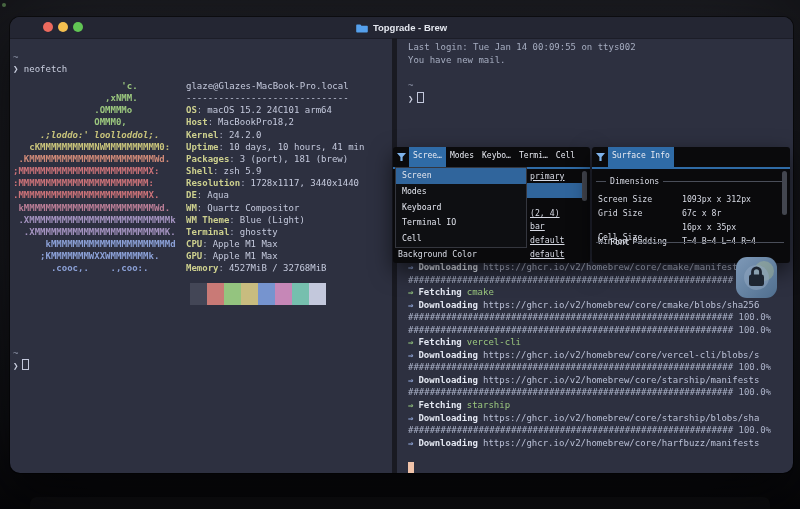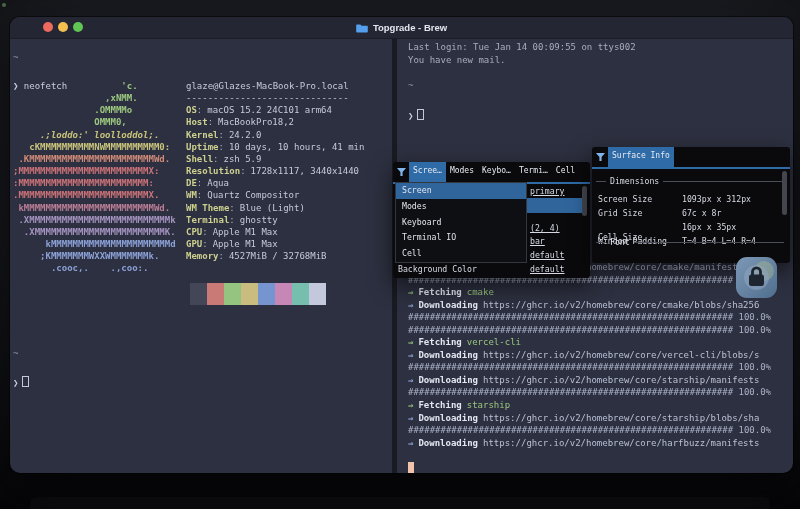--- a/index.html
+++ b/index.html
@@ -25,21 +25,21 @@
     font:bold 9.5px "Liberation Sans",sans-serif;color:#e4e7ef;}
   .folder-svg{display:block;}
 
   .pane{position:absolute;top:21px;bottom:0;}
   .pane-left{left:0;width:382px;}
   .divider{position:absolute;left:382px;top:21px;bottom:0;width:5px;background:#191a22;}
   .pane-right{left:387px;right:0;}
 
   .tline{white-space:pre;font:9px/12.15px "DejaVu Sans Mono",monospace;color:#c5cadd;}
   .cwd{color:#8e94a8;}
-  .promptline{color:#c9cede;margin-top:17px;}
+  .promptline{color:#c9cede;}
   .pl-cwd1{position:absolute;left:3px;top:13px;}
   .pl-cmd{position:absolute;left:3px;top:25px;}
   .pl-cwd2{position:absolute;left:3px;top:309px;}
   .pl-prompt2{position:absolute;left:3px;top:321px;}
   .cursor-hollow{display:inline-block;width:5px;height:9px;border:1px solid #c3c8dc;
     margin-left:4px;vertical-align:-1px;}
 
   .art{position:absolute;left:3px;top:42px;}
   .art div{white-space:pre;font:bold 9px/12.15px "DejaVu Sans Mono",monospace;}
 
@@ -67,21 +67,21 @@
   .a-ft{color:#94c47f;}
   .bword{color:#e3e7f1;font-weight:bold;margin-right:5px;}
   .burl{color:#bac0d6;}
   .bname{color:#9bc77e;}
   .prog{color:#a9b0c6;}
   .cursor-block{position:absolute;left:11px;top:424px;width:6px;height:11px;background:#f0c3aa;}
 
   
   .panel{position:absolute;background:#0a0a0c;border-radius:3px;z-index:5;
     box-shadow:0 8px 22px rgba(0,0,0,.6);}
-  .panelA{left:393px;top:147px;width:197px;height:116px;margin-top:15px;}
+  .panelA{left:393px;top:147px;width:197px;height:116px;}
   .panelB{left:592px;top:147px;width:198px;height:116px;}
   .ptabbar{position:absolute;left:0;right:0;top:0;height:20px;display:flex;align-items:stretch;
     border-bottom:2px solid #2f6ba6;}
   .funnel{flex:0 0 16px;display:flex;align-items:center;justify-content:center;}
   .ptab{font:8px/18px "DejaVu Sans Mono",monospace;color:#e8eaf2;padding:0 4px;white-space:nowrap;}
   .ptab.sel{background:#2f6ba6;}
   .pbody{position:absolute;left:0;right:0;top:22px;bottom:0;}
   .prow-label{position:absolute;left:5px;font:8.2px "DejaVu Sans Mono",monospace;color:#d7dae4;white-space:nowrap;}
   .prow-val{position:absolute;left:137px;font:8.2px "DejaVu Sans Mono",monospace;color:#d7dae4;white-space:nowrap;text-decoration:underline;}
   .selrow{position:absolute;left:2px;right:4px;top:14px;height:15px;background:#30659c;}
@@ -145,20 +145,21 @@
         <div style="color: rgb(139, 160, 214);">       .cooc,.    .,coo:.</div>
       </div>
 
       <div class="infocol">
         <div class="irow uhost">glaze@Glazes-MacBook-Pro.local</div>
         <div class="irow isep">------------------------------</div>
         <div class="irow"><span class="ilabel">OS</span><span class="icolon">:</span><span>macOS 15.2 24C101 arm64</span></div>
         <div class="irow"><span class="ilabel">Host</span><span class="icolon">:</span><span>MacBookPro18,2</span></div>
         <div class="irow"><span class="ilabel">Kernel</span><span class="icolon">:</span><span>24.2.0</span></div>
         <div class="irow"><span class="ilabel">Uptime</span><span class="icolon">:</span><span>10 days, 10 hours, 41 min</span></div>
+        <div class="irow"><span class="ilabel">Packages</span><span class="icolon">:</span><span>3 (port), 181 (brew)</span></div>
         <div class="irow"><span class="ilabel">Shell</span><span class="icolon">:</span><span>zsh 5.9</span></div>
         <div class="irow"><span class="ilabel">Resolution</span><span class="icolon">:</span><span>1728x1117, 3440x1440</span></div>
         <div class="irow"><span class="ilabel">DE</span><span class="icolon">:</span><span>Aqua</span></div>
         <div class="irow"><span class="ilabel">WM</span><span class="icolon">:</span><span>Quartz Compositor</span></div>
         <div class="irow"><span class="ilabel">WM Theme</span><span class="icolon">:</span><span>Blue (Light)</span></div>
         <div class="irow"><span class="ilabel">Terminal</span><span class="icolon">:</span><span>ghostty</span></div>
         <div class="irow"><span class="ilabel">CPU</span><span class="icolon">:</span><span>Apple M1 Max</span></div>
         <div class="irow"><span class="ilabel">GPU</span><span class="icolon">:</span><span>Apple M1 Max</span></div>
         <div class="irow"><span class="ilabel">Memory</span><span class="icolon">:</span><span>4527MiB / 32768MiB</span></div>
       </div>

